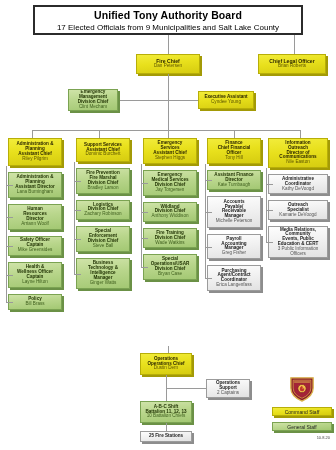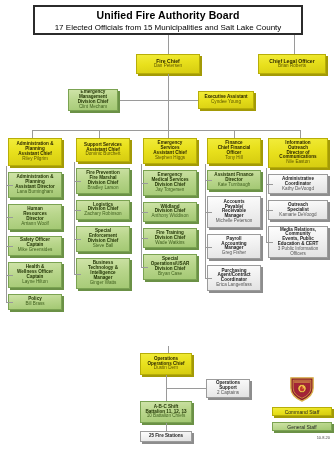--- a/index.html
+++ b/index.html
@@ -78,22 +78,22 @@
   }
   #shield{position:absolute;left:30px;top:-2px;width:28px;height:26px;}
   #datestamp{position:absolute;right:2px;top:57px;font-size:4px;color:#444;}
 </style>
 </head>
 <body>
 
 <div id="chart">
 
   <div id="title-box">
-    <div class="main">Unified Fire Authority Board</div>
-    <div class="sub">17 Elected Officials from 15 Municipalities and Salt Lake County</div>
+    <div class="main">Unified Tony Authority Board</div>
+    <div class="sub">17 Elected Officials from 9 Municipalities and Salt Lake County</div>
   </div>
 
   <div class="line v" style="left:168px;top:35px;height:19px;"></div>
   <div class="line v" style="left:294px;top:35px;height:19px;"></div>
 
   <div class="box yellow" style="left:136px;top:54px;width:64px;height:20px;">
     <div class="t fs8">Fire Chief</div>
     <div class="s fs7">Dan Petersen</div>
   </div>
 

